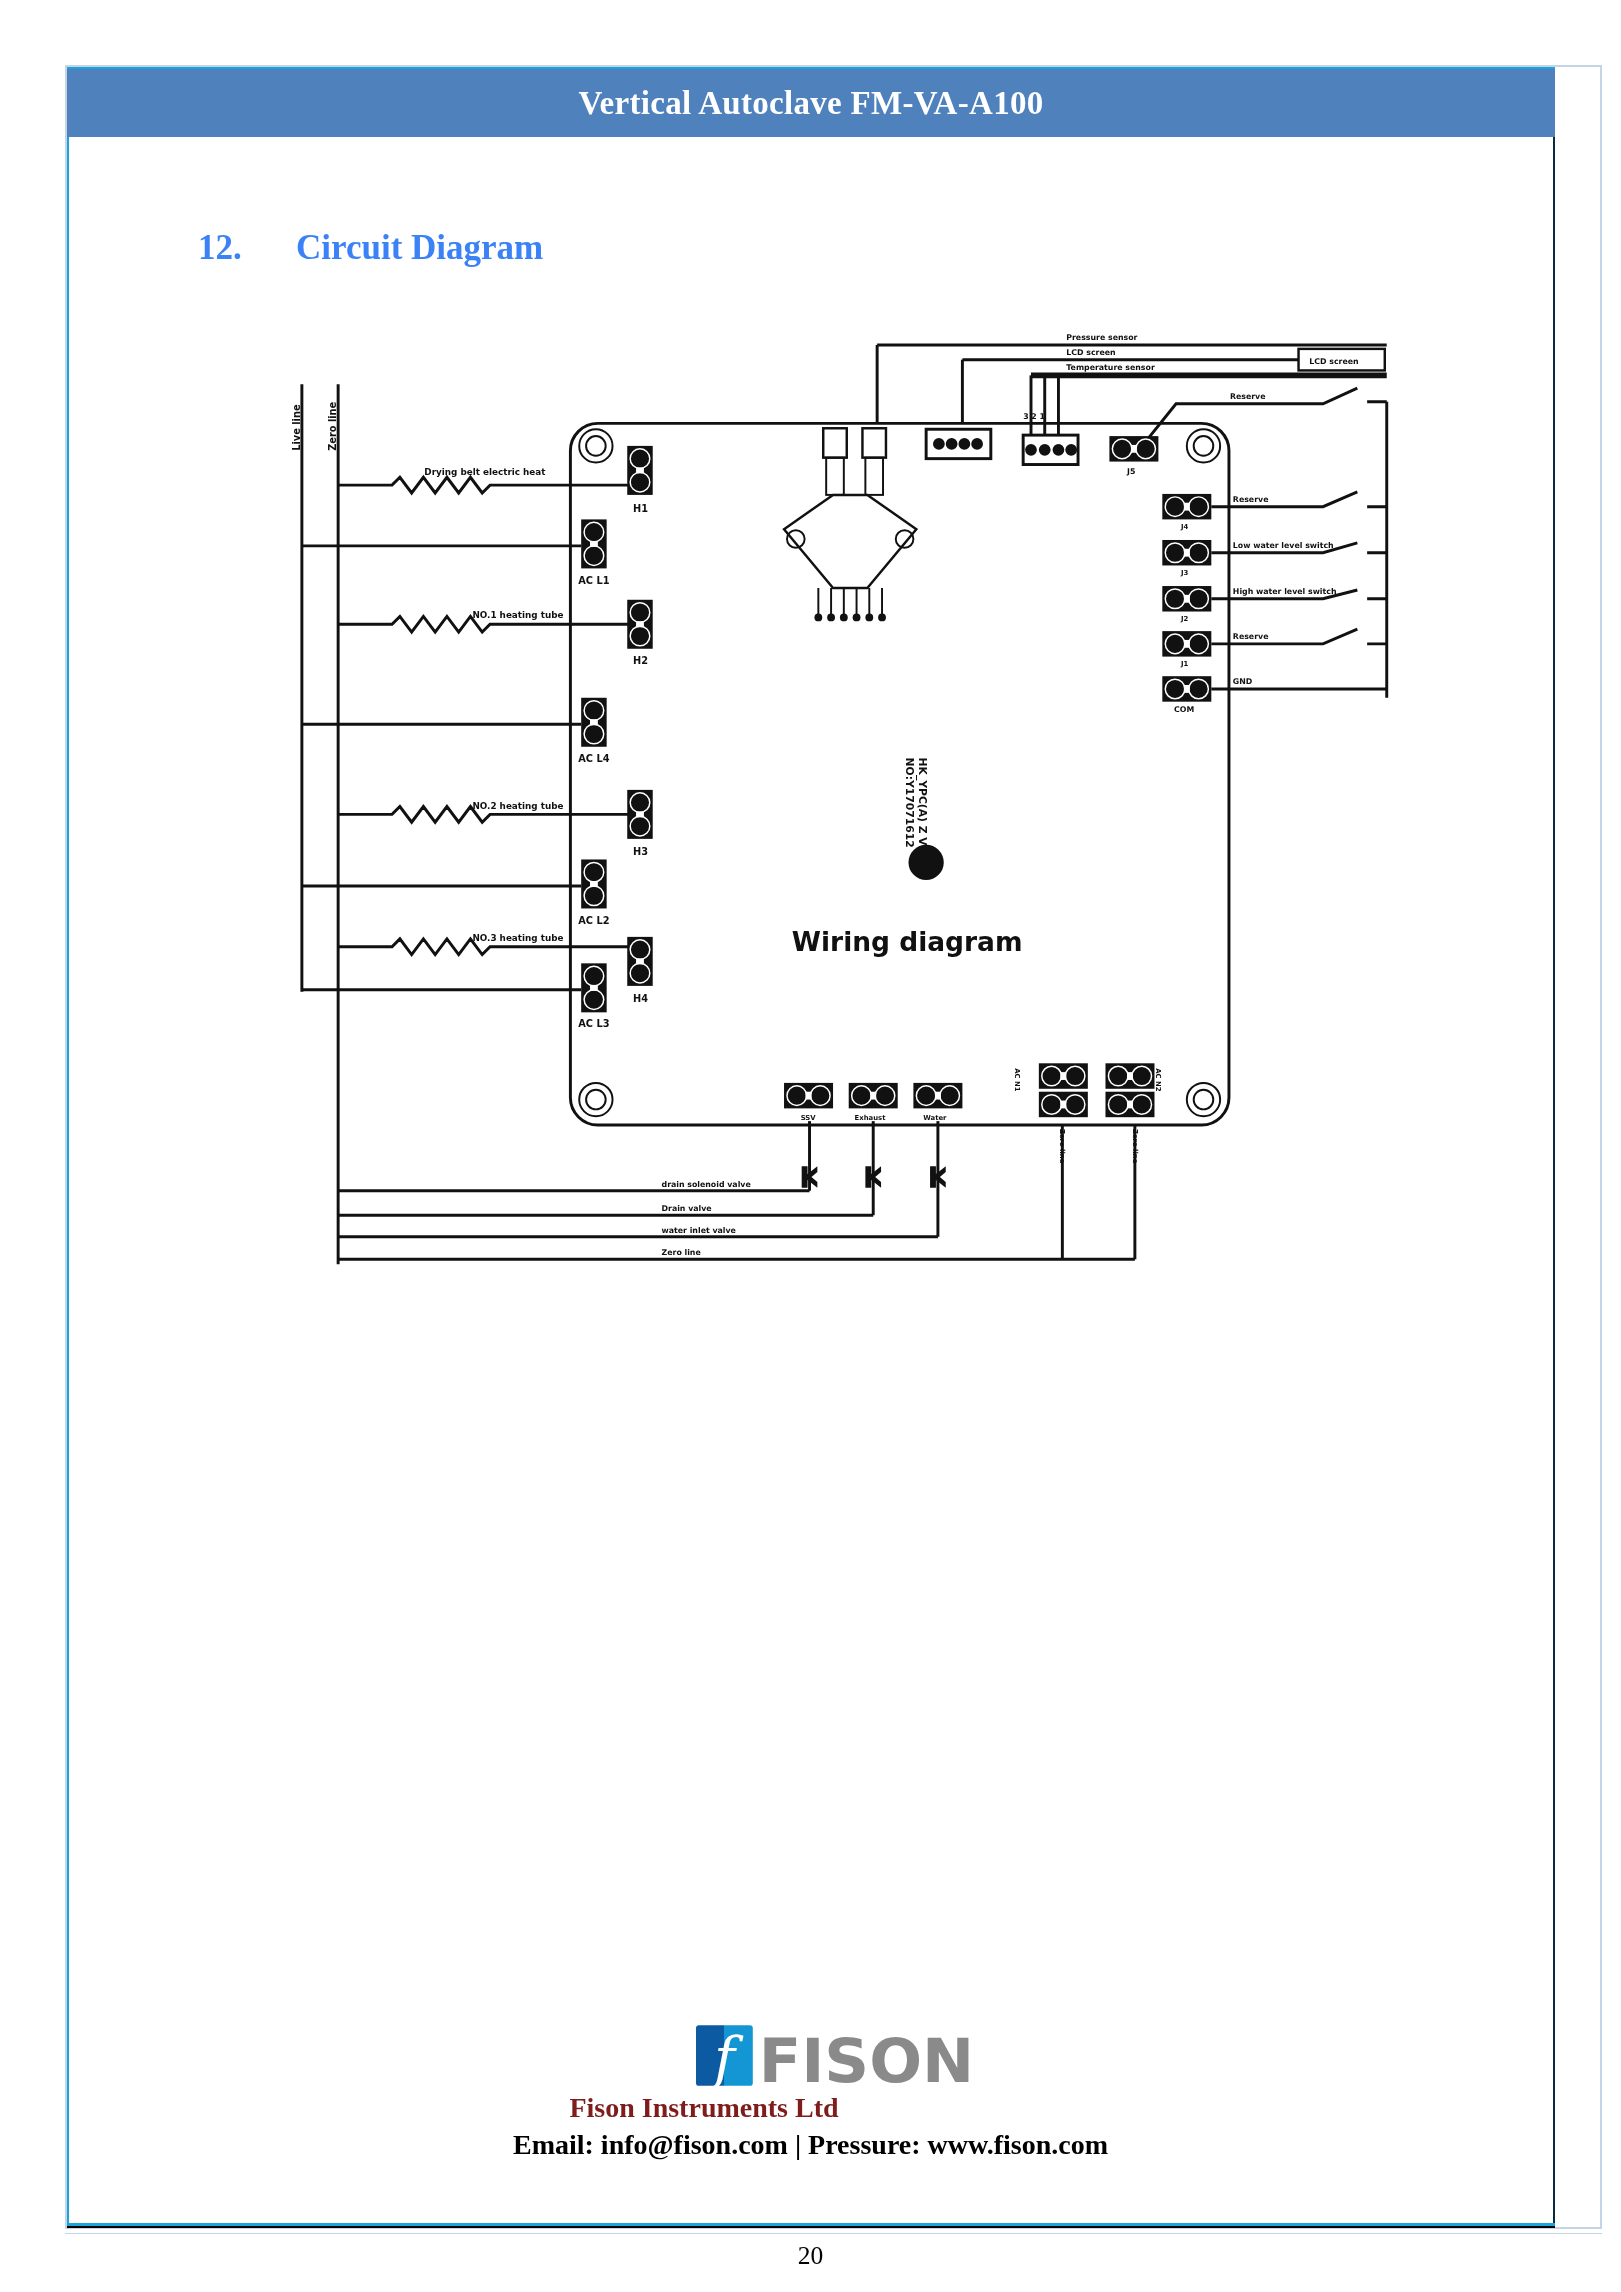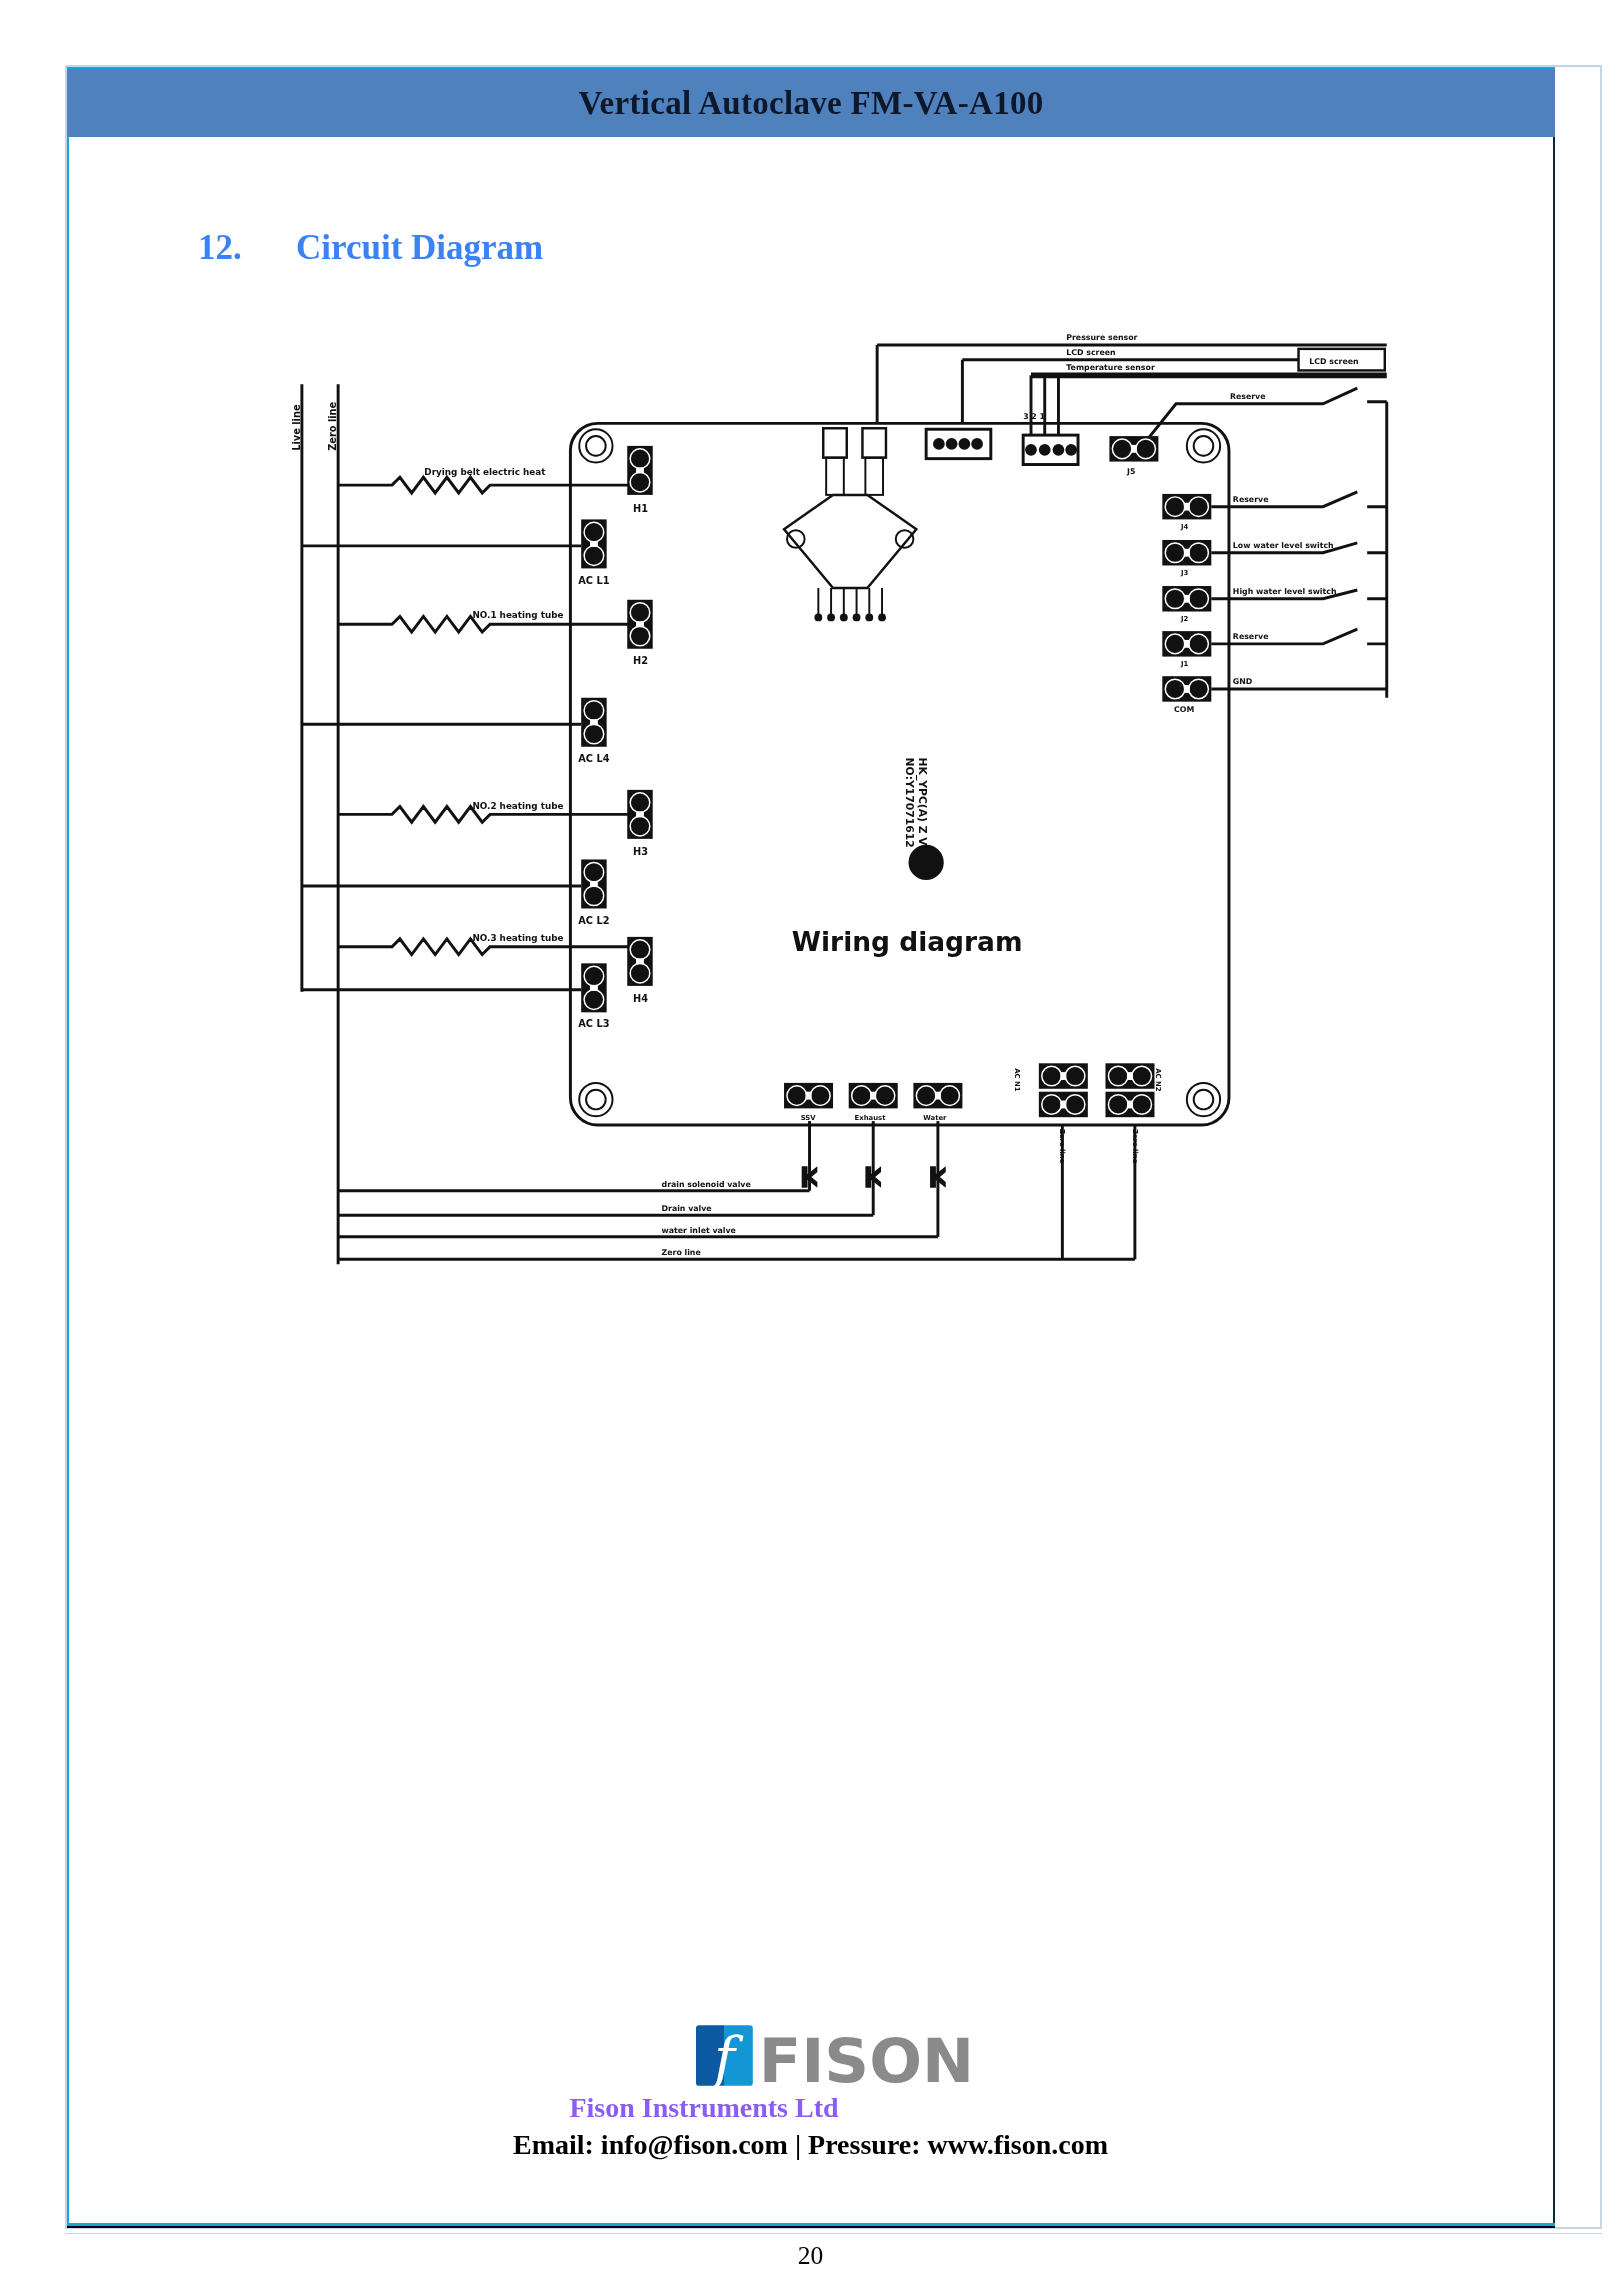--- a/index.html
+++ b/index.html
@@ -6,30 +6,30 @@
   body { width: 1621px; height: 2293px; position: relative; overflow: hidden;
          font-family: "DejaVu Serif", "Liberation Serif", serif; }
   .outer-frame { position: absolute; left: 65px; top: 65px; width: 1537px; height: 2164px;
                  border: 2px solid #c6d5e6; box-sizing: border-box; }
   .inner-frame { position: absolute; left: 67px; top: 67px; width: 1488px; height: 2160px;
                  border-left: 2px solid #1aa3dd; border-right: 2.9px solid #1aa3dd; box-sizing: border-box; }
   .right-dark { position: absolute; left: 1553px; top: 67px; width: 2px; height: 2160px; background: #0b2a3d; }
   .header-band { position: absolute; left: 67px; top: 67px; width: 1488px; height: 70px;
                  background: #4f81bd; border-top: 2.9px solid #1aa3dd; box-sizing: border-box;
                  display: flex; align-items: center; justify-content: center; }
-  .header-title { color: #0f172a; font-family: "Liberation Serif", "DejaVu Serif", serif; font-weight: bold;
+  .header-title { color: #ffffff; font-family: "Liberation Serif", "DejaVu Serif", serif; font-weight: bold;
                   font-size: 33px; letter-spacing: 0.3px; }
   .section-heading { position: absolute; left: 198px; top: 228px; color: #3b82f6;
                      font-family: "Liberation Serif", "DejaVu Serif", serif; font-weight: bold; font-size: 35px; }
   .section-heading .num { display: inline-block; width: 98px; }
   .diagram { position: absolute; left: 0; top: 0; width: 1621px; height: 1372px; }
   .diagram text { font-family: "DejaVu Sans", sans-serif; font-weight: bold; fill: #111; }
   .footer-logo { position: absolute; left: 696px; top: 2025px; width: 284px; height: 61px; }
   .footer-company { position: absolute; left: 0; width: 1408px; top: 2092px; text-align: center;
-                    font-family: "Liberation Serif", "DejaVu Serif", serif; font-weight: bold; font-size: 28px; color: #8b5cf6; }
+                    font-family: "Liberation Serif", "DejaVu Serif", serif; font-weight: bold; font-size: 28px; color: #7f1d1d; }
   .footer-contact { position: absolute; left: 0; width: 1621px; top: 2129px; text-align: center;
                     font-family: "Liberation Serif", "DejaVu Serif", serif; font-weight: bold; font-size: 28px; color: #000; }
   .bottom-rule { position: absolute; left: 67px; top: 2223px; width: 1488px; height: 2.9px;
                  background: #1aa3dd; border-bottom: 2px solid #000; }
   .bottom-rule2 { position: absolute; left: 65px; top: 2233px; width: 1537px; height: 1px; background: #c6d5e6; }
   .page-number { position: absolute; left: 0; width: 1621px; top: 2241px; text-align: center;
                  font-family: "Liberation Serif", "DejaVu Serif", serif; font-size: 25.5px; color: #000; }
 </style>
 </head>
 <body>

